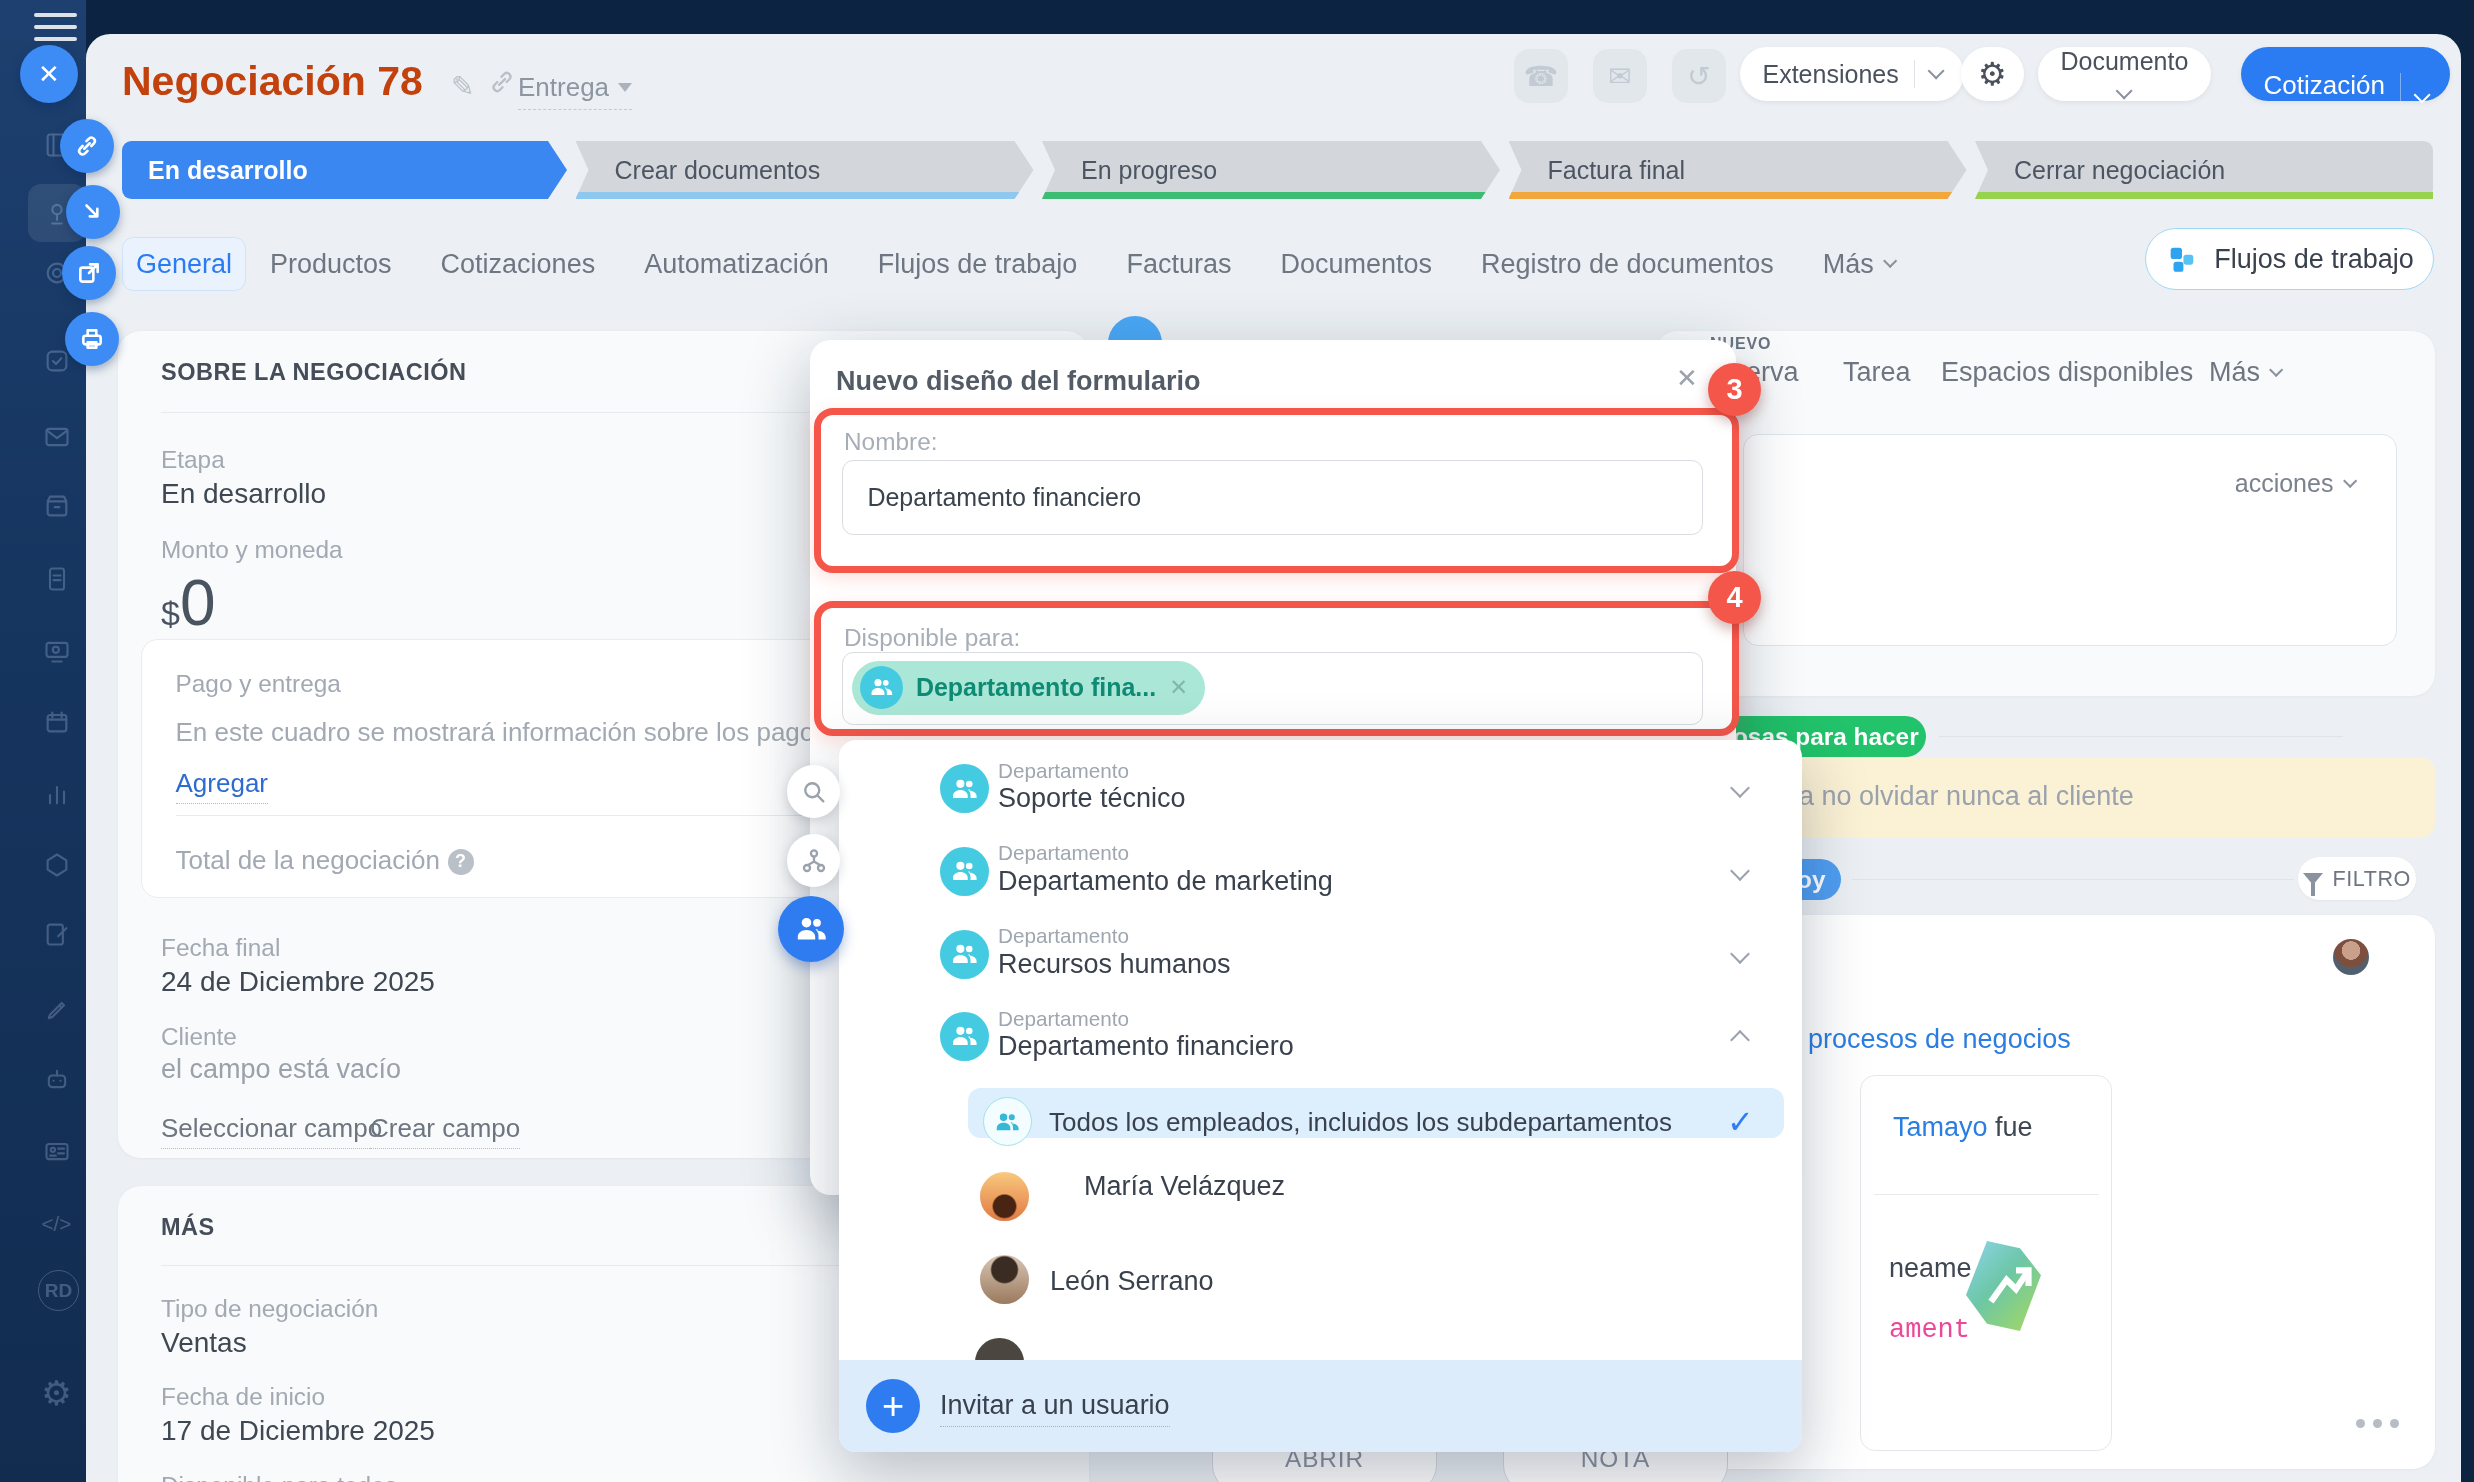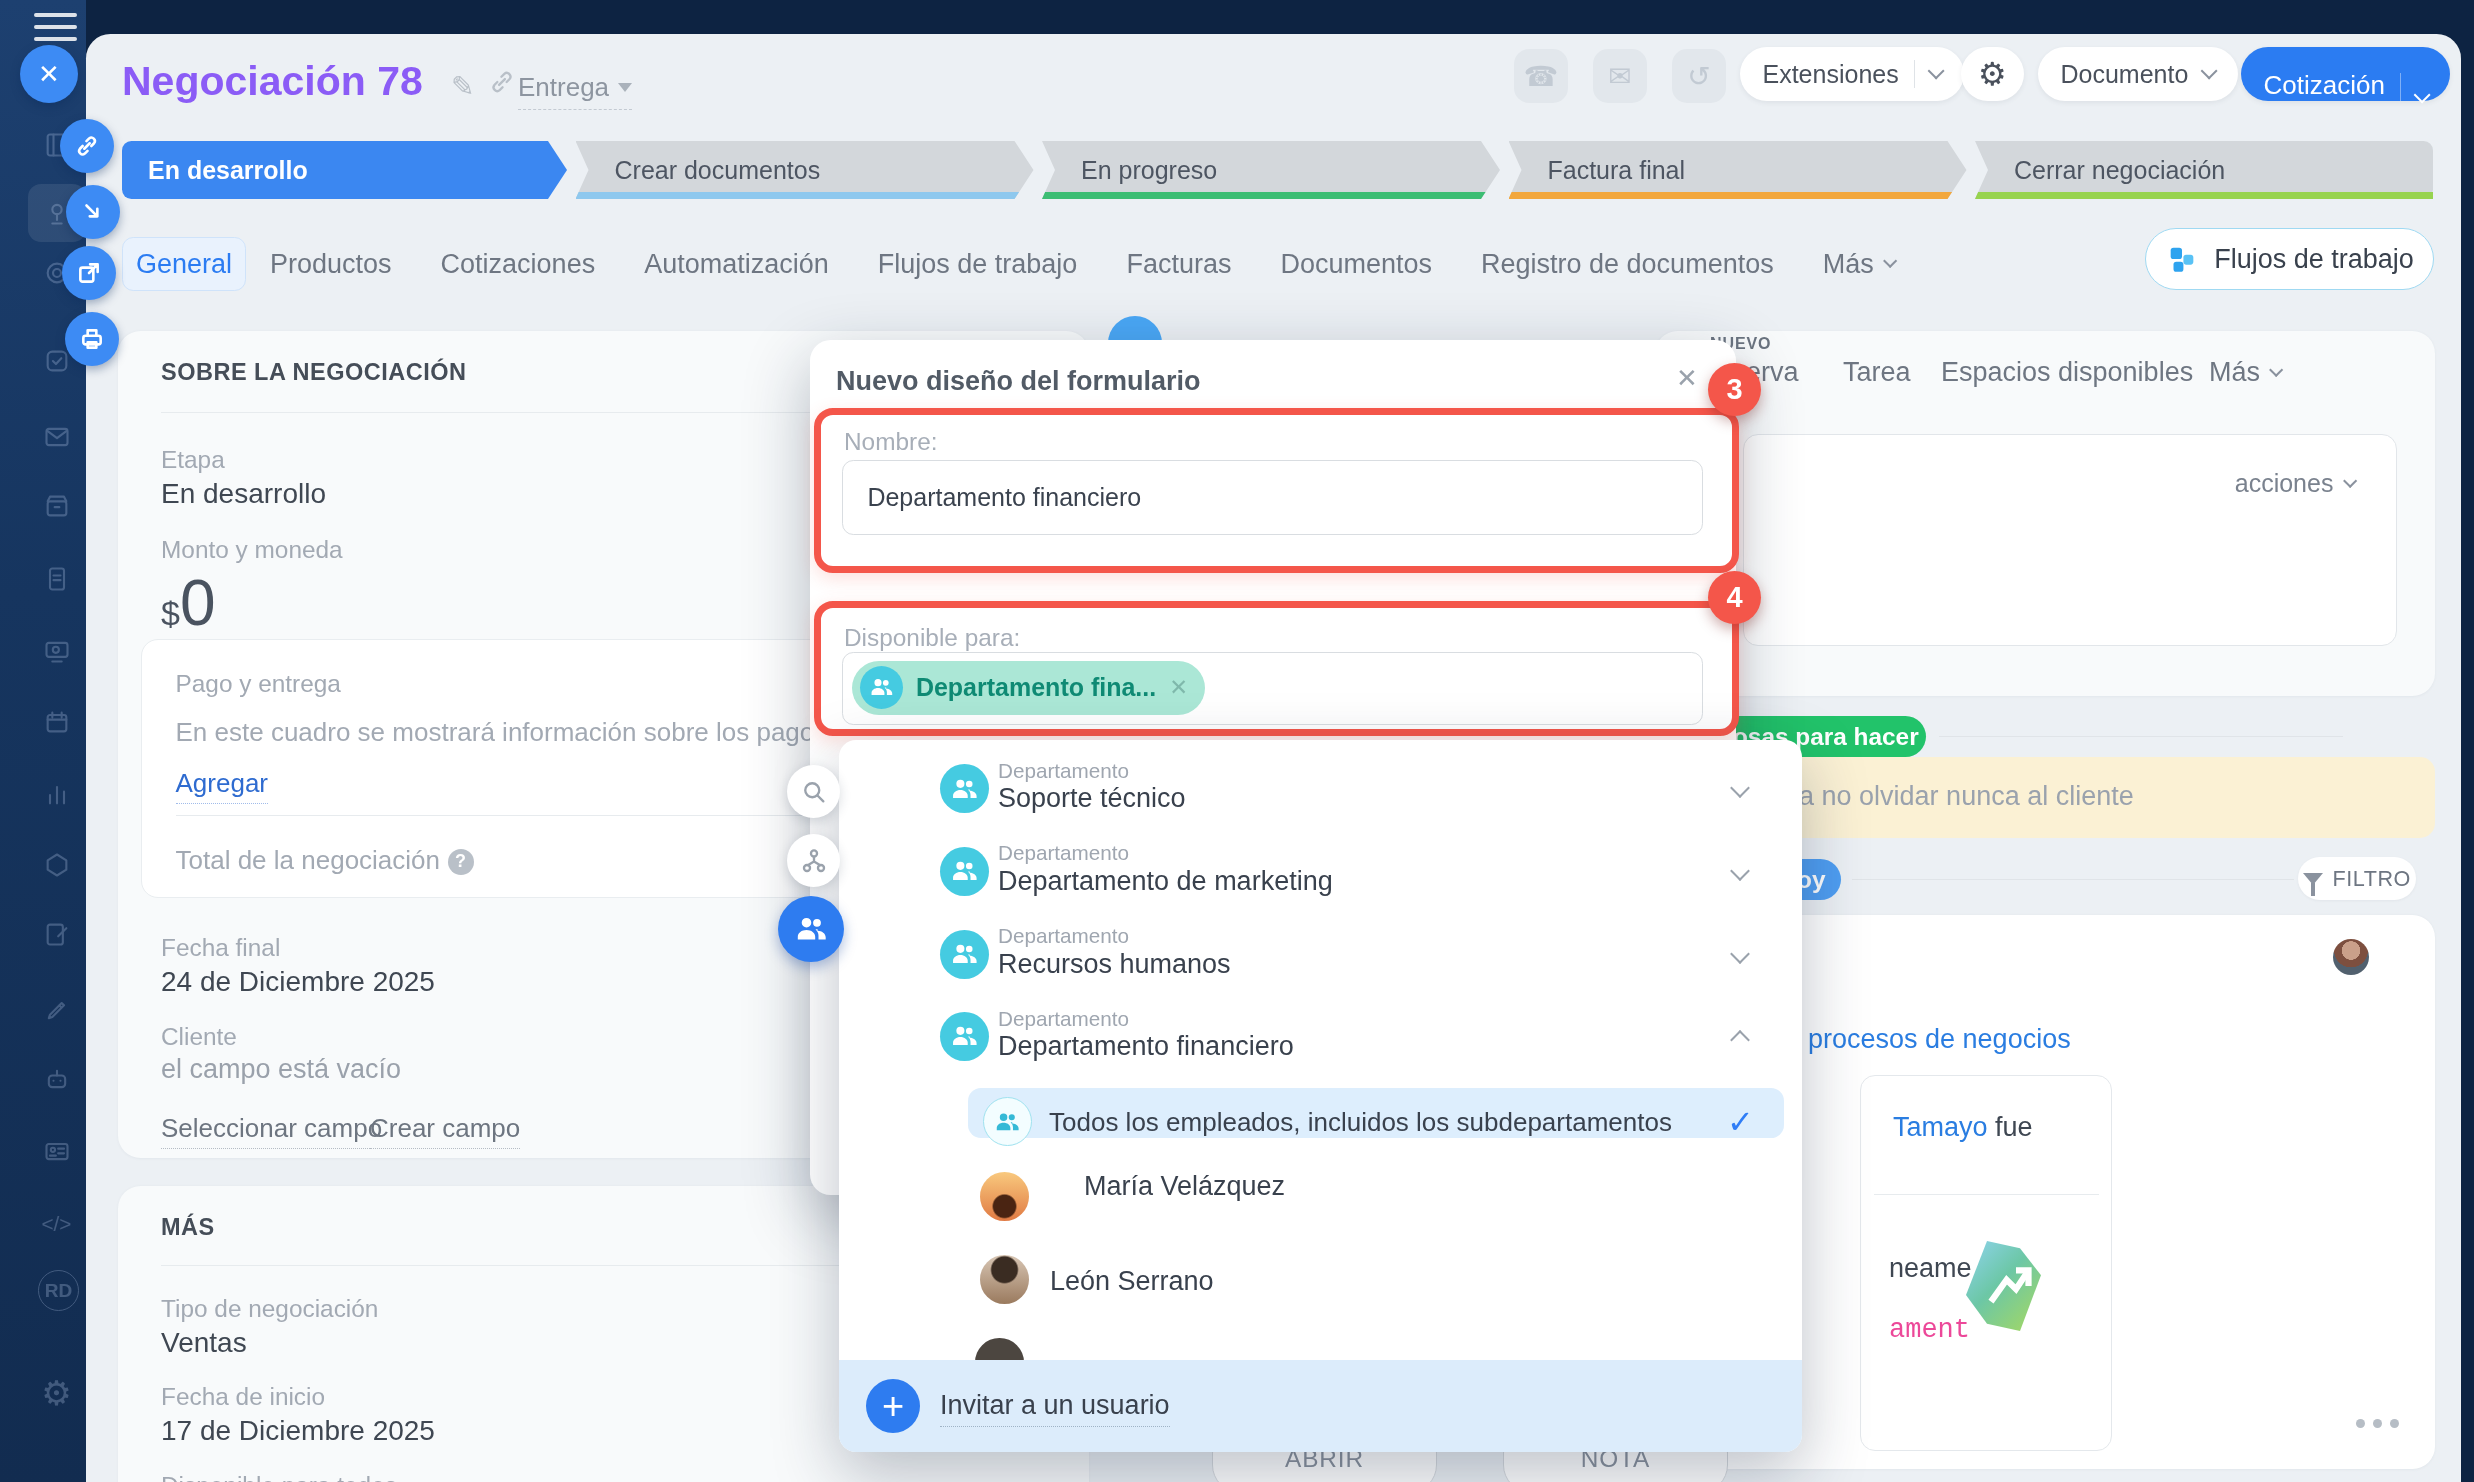--- a/index.html
+++ b/index.html
@@ -17,21 +17,21 @@
   .burger span { display:block; height:3.8px; border-radius:1.9px; background:rgba(255,255,255,.85); }
   .blue-circle { border-radius:50%; background:#3d8bf4; box-shadow:0 3.8px 9.4px rgba(10,40,90,.35); display:flex; align-items:center; justify-content:center; z-index:40; color:#fff; }
   .blue-circle svg { width:26px; height:26px; stroke:#fff; fill:none; stroke-width:2.4; stroke-linecap:round; stroke-linejoin:round; }
   .blue-circle .x { font-size:26px; font-weight:700; color:#fff; }
 
   
   #content { left:86px; top:34px; width:2375px; height:1449px; background:#ecf0f4; border-radius:24.4px 24.4px 0 0; z-index:2; overflow:hidden; }
   .inc { position:absolute; } 
 
   
-  #page-title { left:36px; top:24.4px; font-size:41px; font-weight:700; color:#8b5cf6; }
+  #page-title { left:36px; top:24.4px; font-size:41px; font-weight:700; color:#c2410c; }
   .hdr-mini { color:#b9c0c8; font-size:28px; }
   #entrega { left:432px; top:38px; font-size:26px; color:#8d95a0; border-bottom:1.9px dashed #c3cad2; padding-bottom:5.6px; display:flex; align-items:center; gap:9.4px; }
   .caret { width:0; height:0; border-left:7.5px solid transparent; border-right:7.5px solid transparent; border-top:9.4px solid #aab2bb; }
   .comm-sq { width:54px; height:54px; border-radius:15px; background:#e2e7ec; color:#c2cad3; font-size:28px; display:flex; align-items:center; justify-content:center; }
   .wbtn { height:54px; border-radius:27px; background:#fff; box-shadow:0 1.9px 5.6px rgba(50,60,80,.08); display:flex; align-items:center; font-size:25px; color:#4a515c; padding:0 22.5px; gap:15px; }
   .vdiv { width:0.9px; height:28px; background:#dfe3e7; }
   .chv { display:inline-block; width:12.2px; height:12.2px; border-right:2.8px solid #8a929e; border-bottom:2.8px solid #8a929e; transform:rotate(45deg); margin-top:-5.6px; }
   .chv.blue { border-color:#fff; }
   #quote-btn { background:#2b7cf2; color:#fff; font-size:26px; }
   #quote-btn .vdiv { background:rgba(255,255,255,.4); }
@@ -275,21 +275,21 @@
         <span>↺</span>
       </div>
     <div class="inc wbtn" style="left:1654px; top:13px;">
       <span>Extensiones</span>
       <span class="vdiv"></span>
         <span class="chv"></span>
     </div>
     <div class="inc wbtn" style="left:1875px; top:13px; padding:0 17px;">
         <span style="font-size:32px;color:#4a515c;">⚙</span>
       </div>
-    <div class="inc wbtn" style="left:1952px; top:13px;">
+    <div class="inc wbtn" style="left:1952px; top:13px;flex-direction:column;">
       <span>Documento</span>
       <span class="chv"></span>
     </div>
     <div class="inc wbtn" id="quote-btn" style="left:2155px; top:13px;align-items:flex-end;">
       <span>Cotización</span>
       <span class="vdiv"></span>
         <span class="chv blue"></span>
     </div>
 
     <div id="stages" class="inc">

